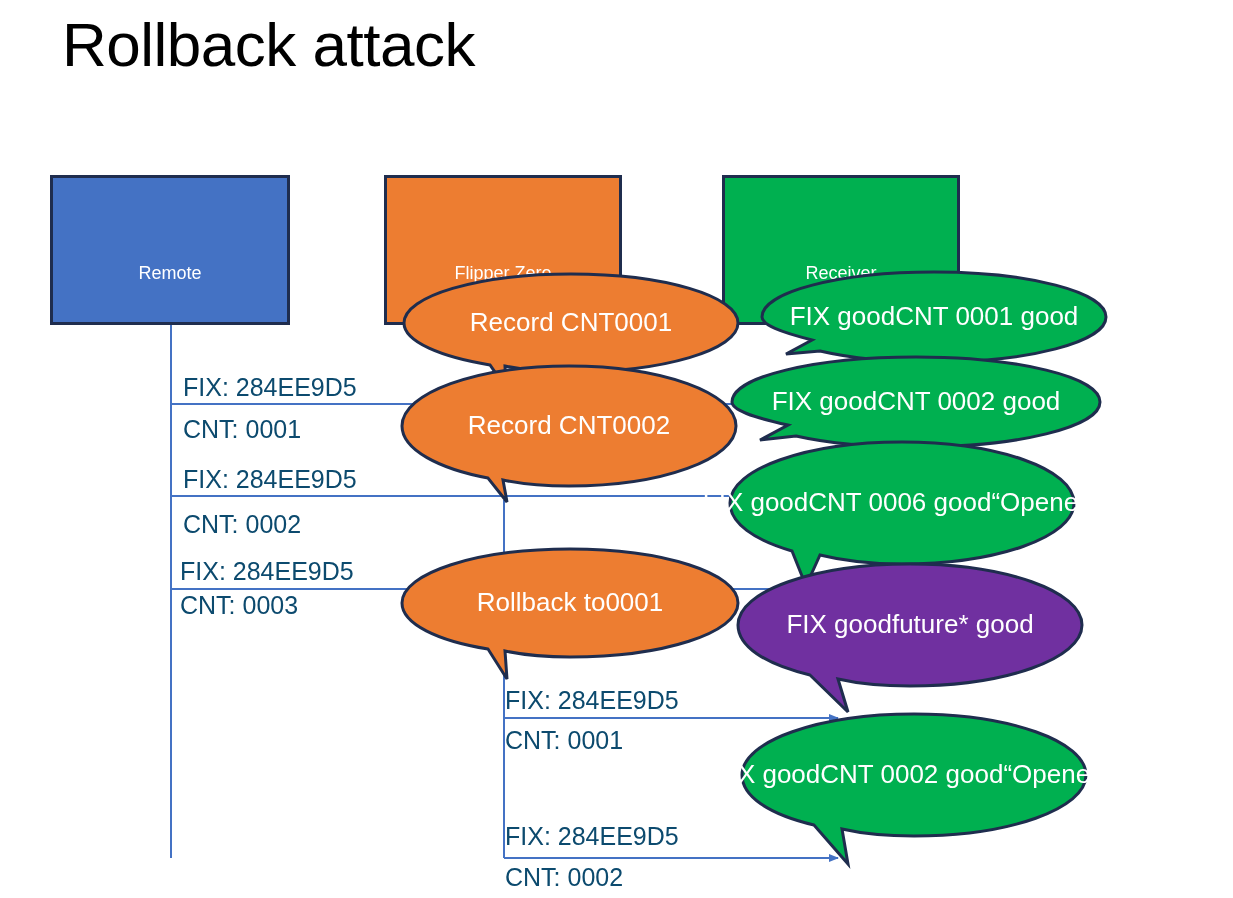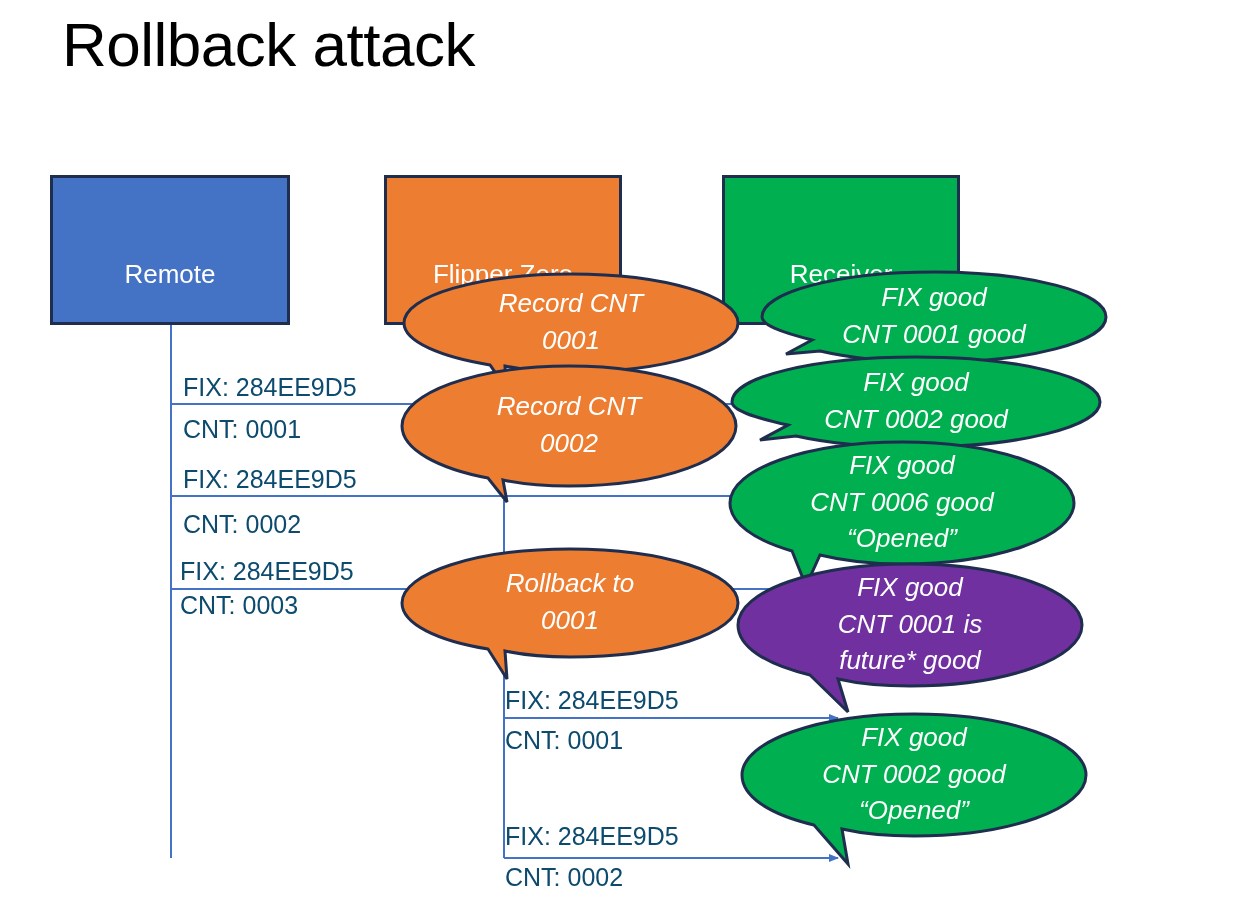--- a/index.html
+++ b/index.html
@@ -39,21 +39,21 @@
   .lane-box {
     position: absolute;
     box-sizing: border-box;
     border: 3px solid #1F2D4E;
     display: flex;
     align-items: center;
     justify-content: center;
   }
   .lane-box .lane-label {
     color: #ffffff;
-    font-size: 26px;
+    font-size: 18px;
     font-weight: 400;
     line-height: 1.1;
     white-space: nowrap;
   }
   #lane-remote   { left: 50px;  top: 175px; width: 240px; height: 150px; background: #4472C4; }
   #lane-flipper  { left: 384px; top: 175px; width: 238px; height: 150px; background: #ED7D31; }
   #lane-receiver { left: 722px; top: 175px; width: 238px; height: 150px; background: #00B050; }
   
   #lane-remote .lane-label,
   #lane-flipper .lane-label,
@@ -64,30 +64,29 @@
     position: absolute;
   }
   .callout svg { display: block; overflow: visible; }
   .callout .callout-text {
     position: absolute;
     left: 0;
     top: 0;
     width: 100%;
     height: 100%;
     display: flex;
-    flex-direction: column;
+    flex-direction: row;
     align-items: center;
     justify-content: center;
     color: #ffffff;
     font-size: 26px;
     line-height: 1.42;
     text-align: left;
     pointer-events: none;
     white-space: nowrap;
-    font-style: italic;
   }
   .callout .callout-text.three-line { line-height: 1.40; }
 
   
   .msg-label {
     position: absolute;
     color: #0c4a6e;
     font-size: 25px;
     line-height: 1.15;
     white-space: nowrap;
@@ -205,21 +204,20 @@
   </div>
 
   <div class="callout" id="co-recv-future" style="left:736px; top:562px; width:348px; height:124px;">
     <svg width="348" height="152" viewBox="0 0 348 152" xmlns="http://www.w3.org/2000/svg">
       <path d="M174,2 C269,2 346,29 346,63 C346,97 269,124 174,124
                C148,124 124,122 102,117 L112,150 L74,113
                C28,102 2,84 2,63 C2,29 79,2 174,2 Z" fill="#7030A0" stroke="#1F2D4E" stroke-width="3"></path>
     </svg>
     <div class="callout-text three-line" style="height:124px;">
       <span>FIX good</span>
-      <span>CNT 0001 is</span>
       <span>future* good</span>
     </div>
   </div>
 
   <div class="callout" id="co-recv-0002-opened" style="left:740px; top:712px; width:348px; height:124px;">
     <svg width="348" height="160" viewBox="0 0 348 160" xmlns="http://www.w3.org/2000/svg">
       <path d="M174,2 C269,2 346,29 346,63 C346,97 269,124 174,124
                C148,124 124,122 102,117 L108,152 L74,113
                C28,102 2,84 2,63 C2,29 79,2 174,2 Z" fill="#00B050" stroke="#1F2D4E" stroke-width="3"></path>
     </svg>

